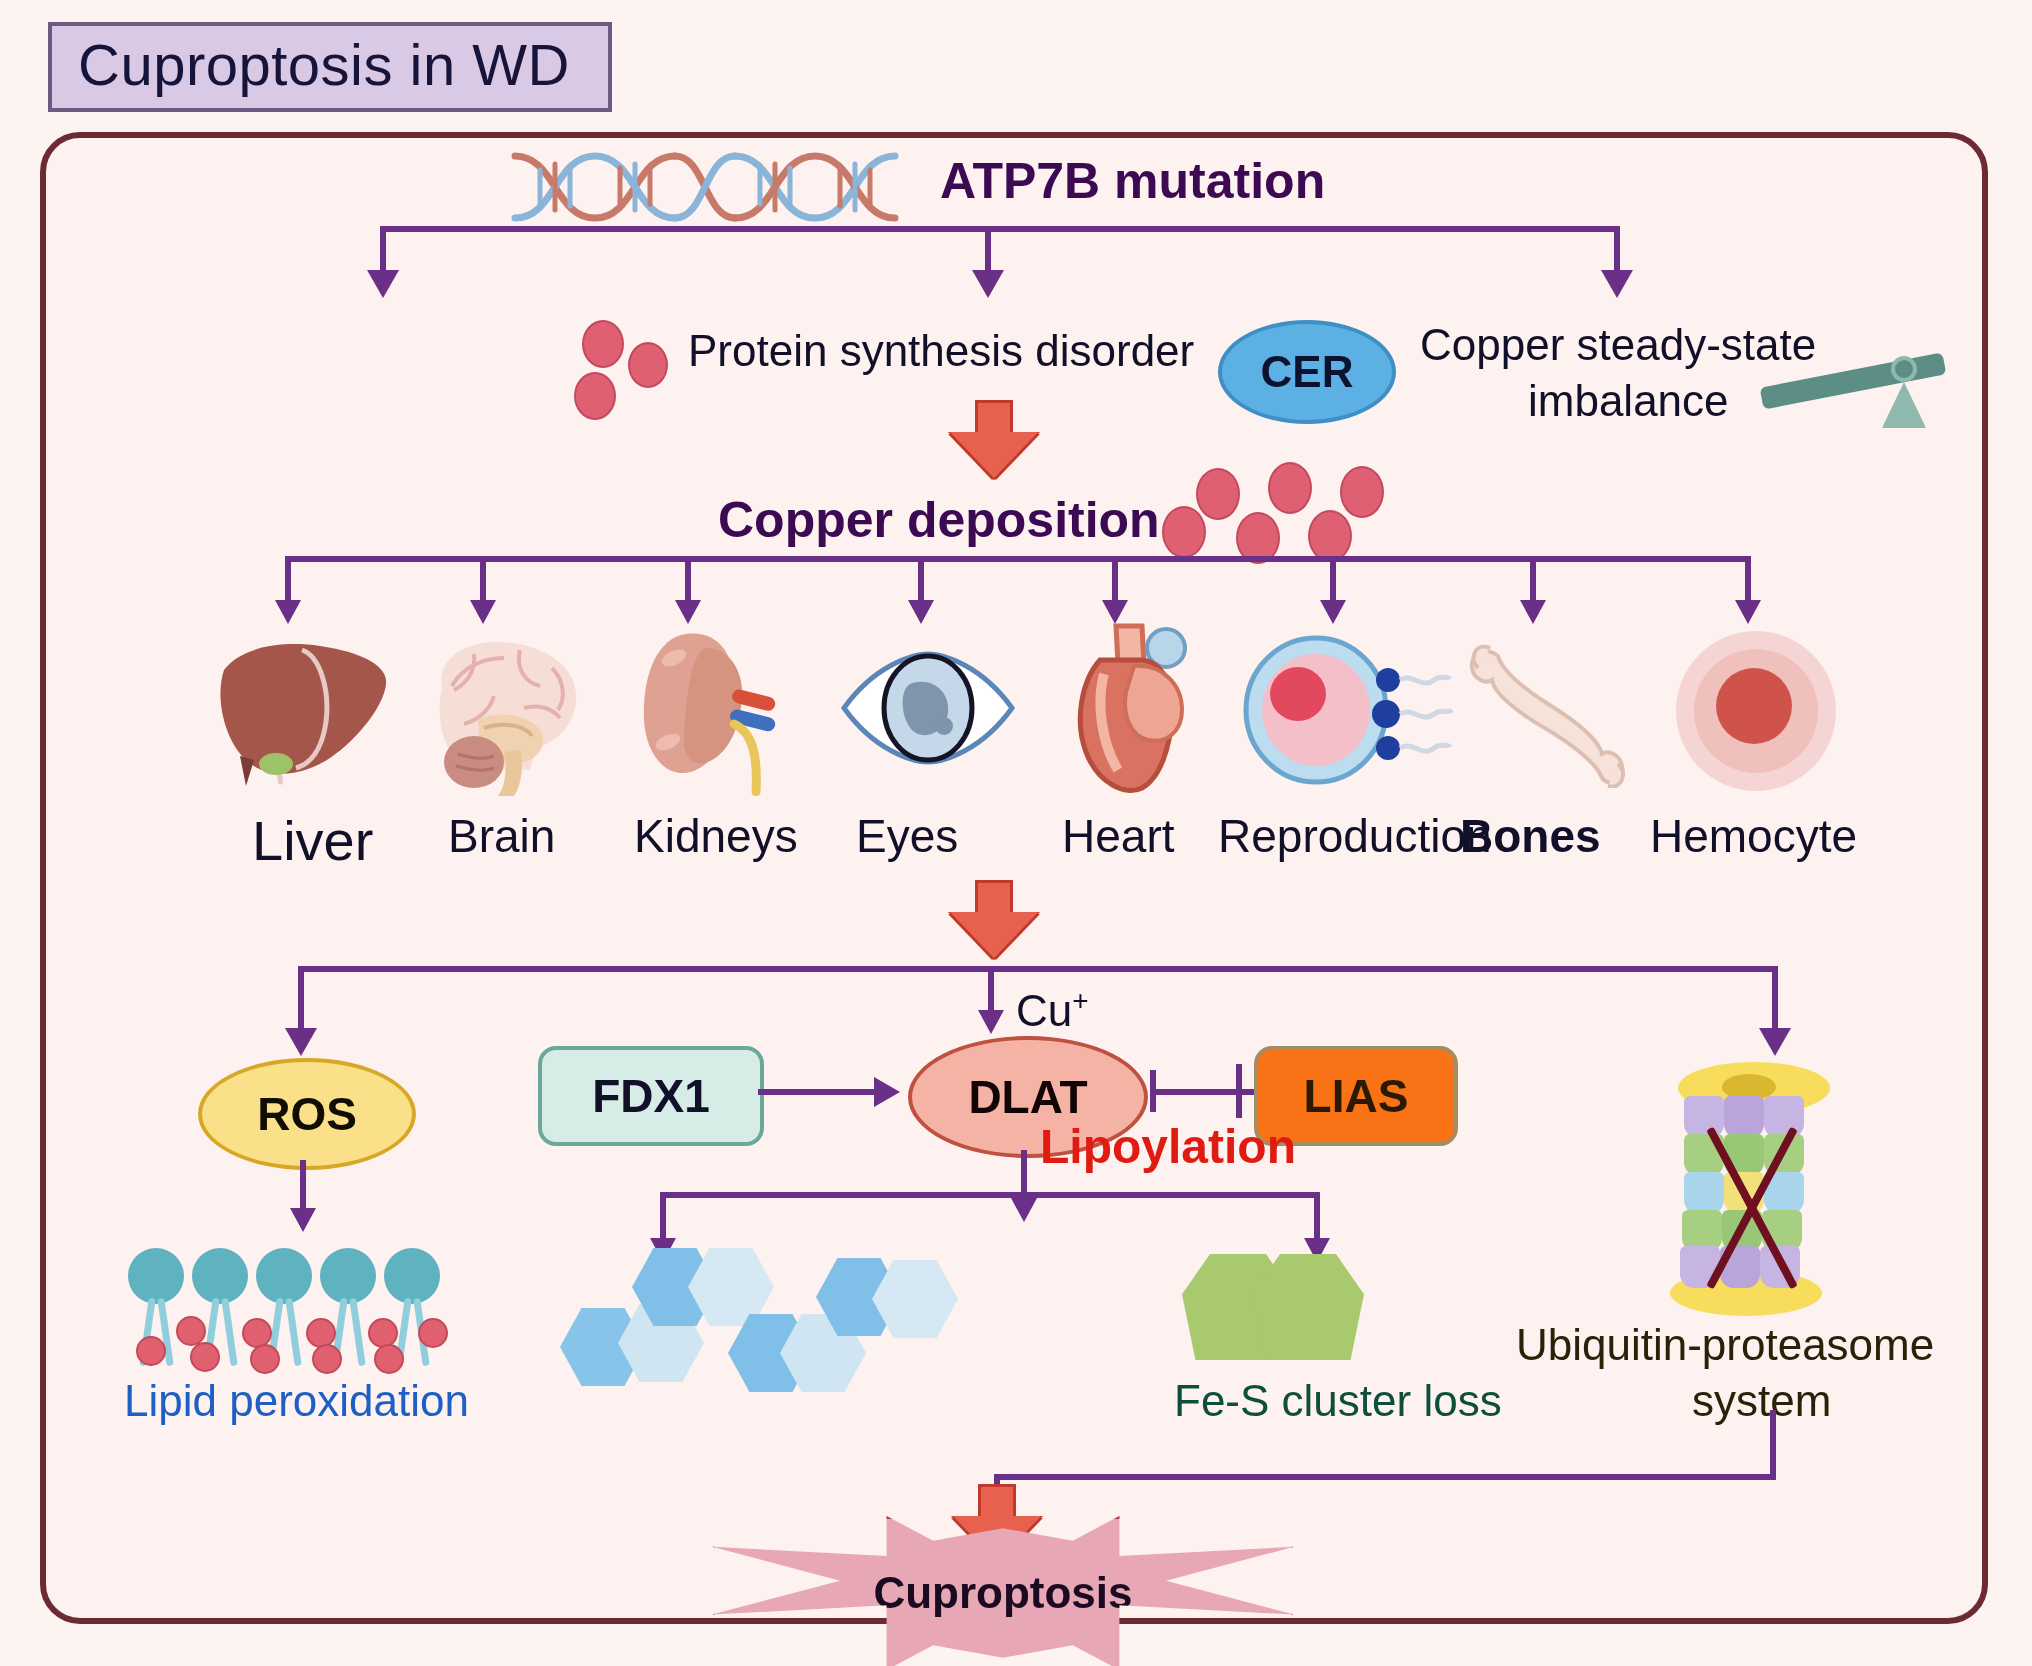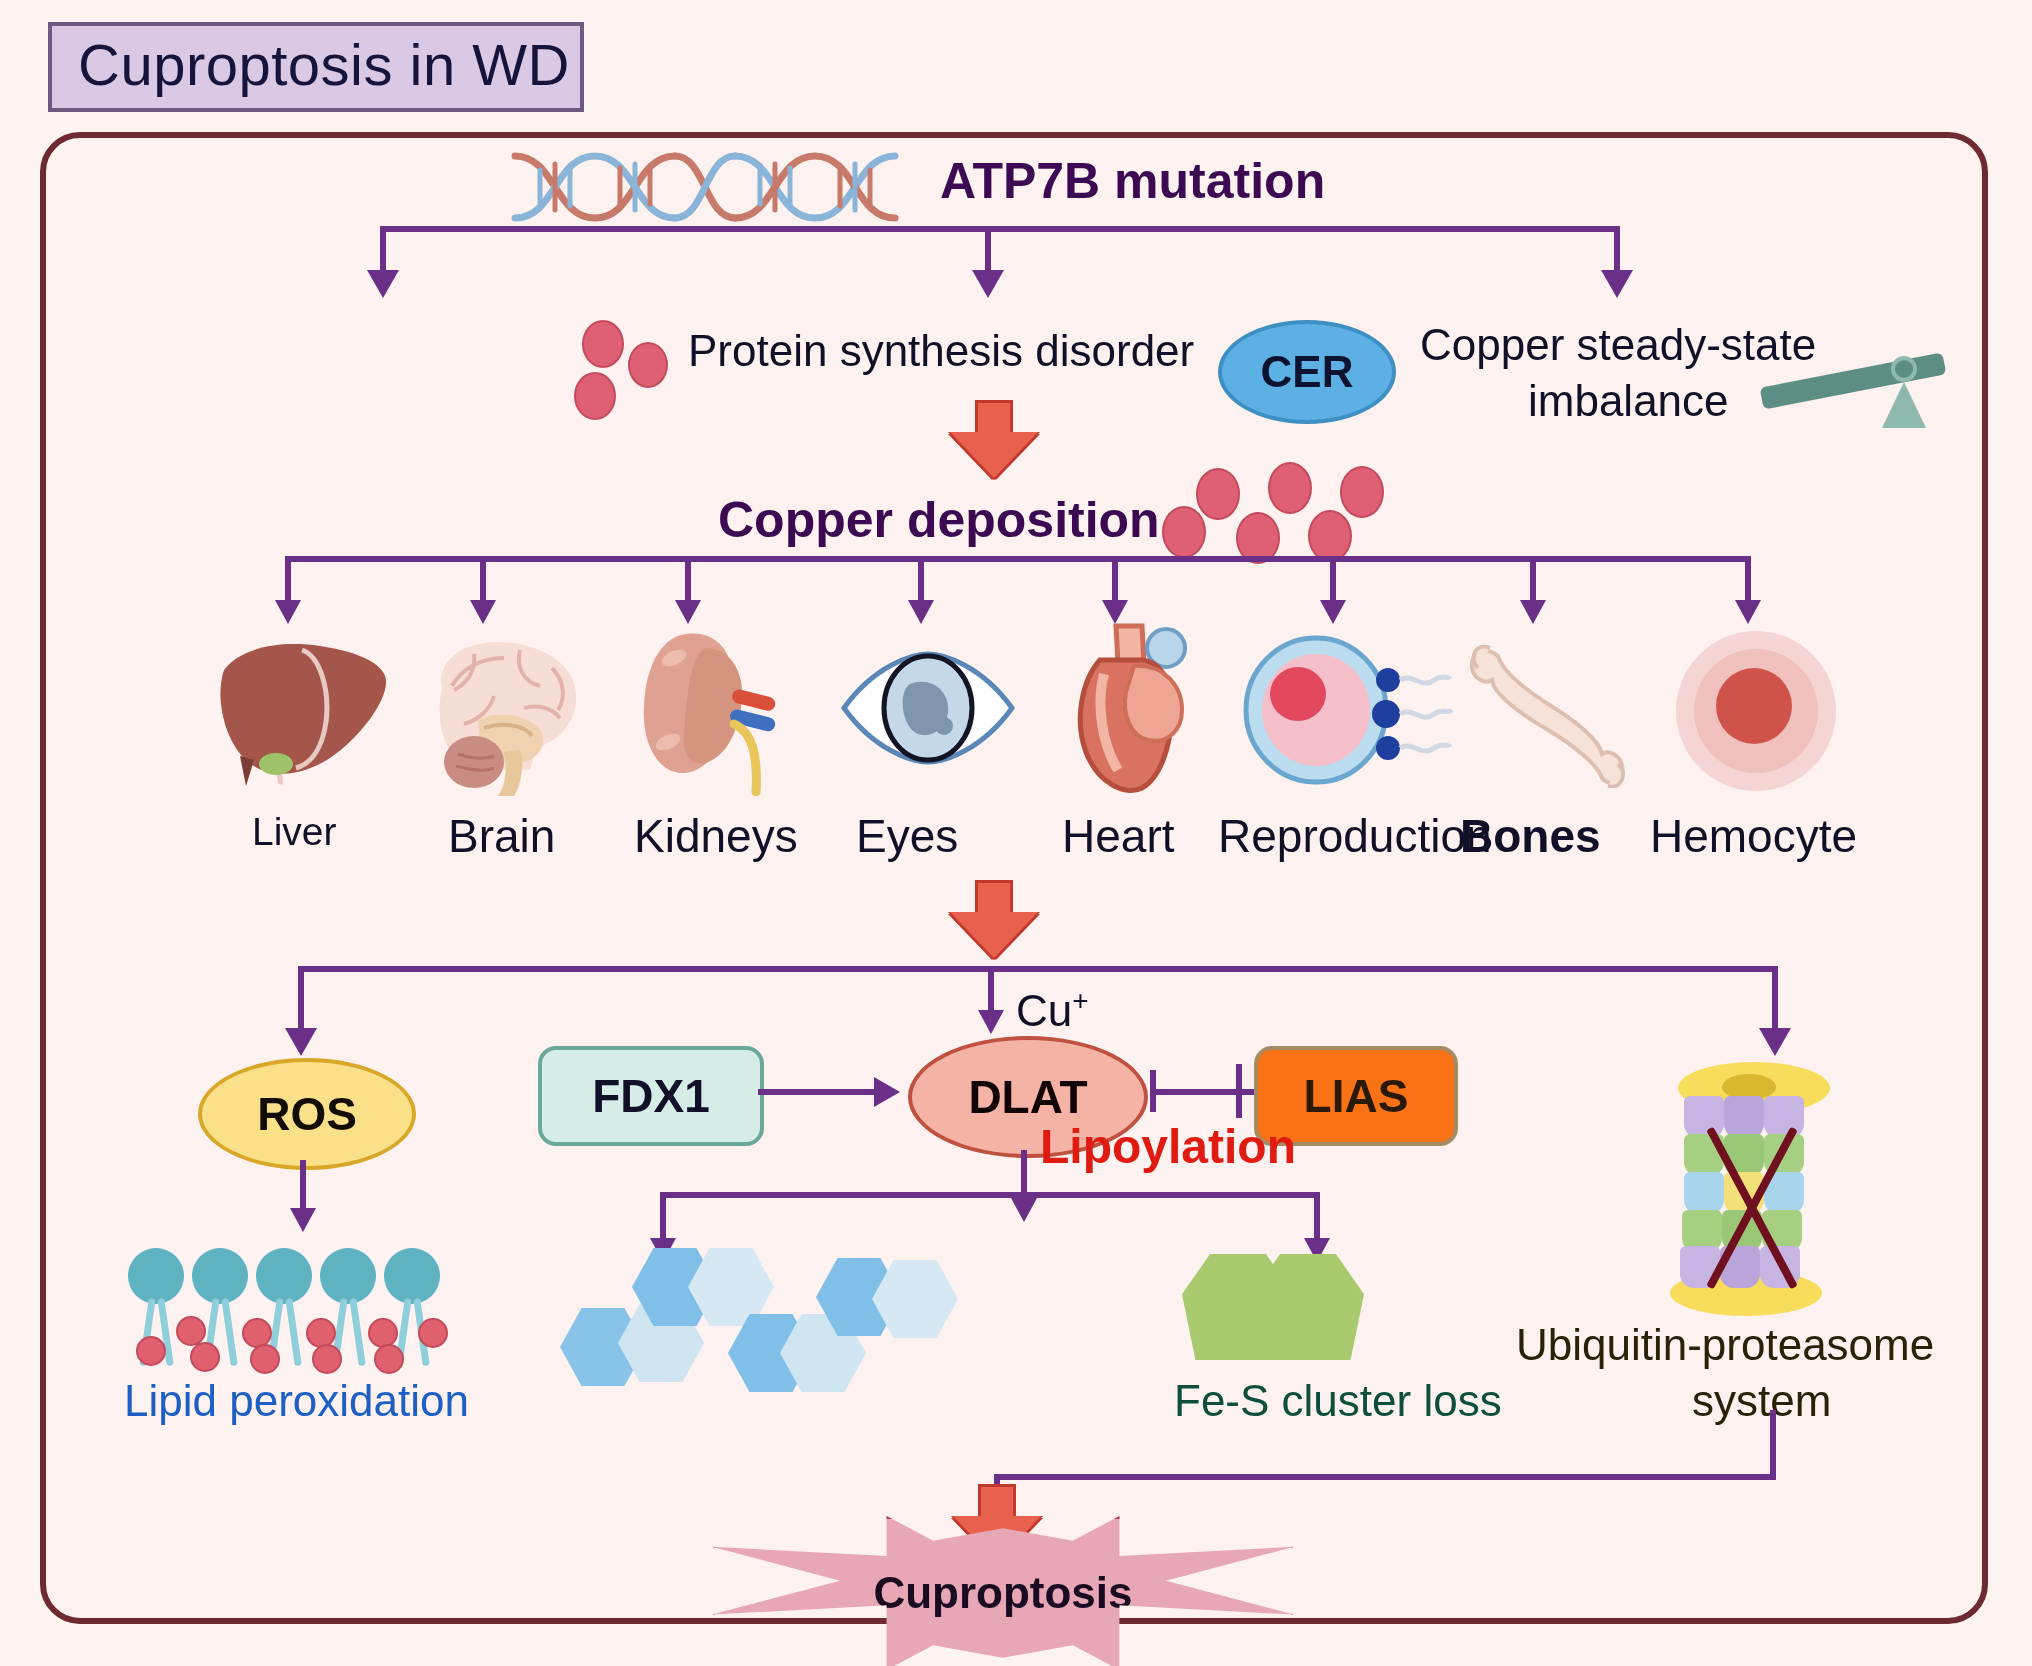--- a/index.html
+++ b/index.html
@@ -16,21 +16,21 @@
   
   .outer-frame{
     position:absolute;left:40px;top:132px;width:1948px;height:1492px;
     border:6px solid #6d2a33;
     border-radius:40px;
     background:#fdf2ef;
     box-sizing:border-box;
   }
   .title-badge{
     position:absolute;left:48px;top:22px;
-    padding:10px 10px 14px 26px;
+    padding:10px 38px 14px 26px;
     background:#d9c9e4;
     border:4px solid #6e5a80;
     box-sizing:border-box;
     z-index:30;
   }
   .title-badge span{
     font-size:58px;color:#16143a;letter-spacing:.5px;line-height:1;
   }
   
   .abs{position:absolute;white-space:nowrap;line-height:1.05;}
@@ -222,21 +222,21 @@
   <div class="line vline" style="left:1745px;top:556px;height:48px;"></div>
   <div class="arrow-dn small" style="left:1735px;top:600px;"></div>
 
   <svg style="position:absolute;left:210px;top:630px;width:180px;height:160px;" viewBox="0 0 180 160">
     <path d="M14,40 C30,18 70,10 110,16 C150,22 174,34 176,50 C178,70 150,108 120,128 C92,146 60,150 38,132 C16,114 4,70 14,40 Z" fill="#a5564a"></path>
     <path d="M92,20 C110,26 120,60 116,92 C112,120 100,134 86,138" fill="none" stroke="#e8c9c4" stroke-width="5"></path>
     <path d="M60,128 C68,140 72,148 70,154" fill="none" stroke="#e8c9c4" stroke-width="5"></path>
     <ellipse cx="66" cy="134" rx="17" ry="11" fill="#9ec268"></ellipse>
     <path d="M30,126 L36,156 L44,130 Z" fill="#7c3c36"></path>
   </svg>
-  <div class="abs t-dark" style="left:252px;top:812px;font-size:39px;">Liver</div>
+  <div class="abs t-dark" style="left:252px;top:812px;font-size:56px;">Liver</div>
 
   <svg style="position:absolute;left:412px;top:628px;width:180px;height:168px;" viewBox="0 0 180 168">
     <path d="M30,60 C24,34 50,14 84,14 C126,14 162,34 164,66 C166,94 146,114 124,120 L118,142 L96,140 C76,150 52,142 44,126 C30,120 24,86 30,60 Z" fill="#f6ddd6"></path>
     <path d="M40,58 C50,40 70,30 92,30 M62,26 C64,44 54,56 42,62 M108,22 C104,40 112,54 128,58 M140,40 C152,52 154,70 146,82 M52,96 C66,92 78,82 82,68 M112,80 C126,76 140,80 148,90" fill="none" stroke="#e3b2ac" stroke-width="4"></path>
     <path d="M66,92 C86,82 116,86 128,102 C136,114 128,130 112,134 C96,138 74,130 68,116 Z" fill="#f0d2b0"></path>
     <path d="M72,100 C88,94 112,96 120,108" fill="none" stroke="#d8b389" stroke-width="4"></path>
     <ellipse cx="62" cy="134" rx="30" ry="26" fill="#c98c82"></ellipse>
     <path d="M46,126 C58,130 72,132 82,128 M44,138 C58,142 72,144 82,140" fill="none" stroke="#b3736a" stroke-width="3"></path>
     <path d="M92,124 C96,144 92,160 86,168 L102,168 C110,156 112,136 108,122 Z" fill="#e8c79a"></path>
   </svg>

